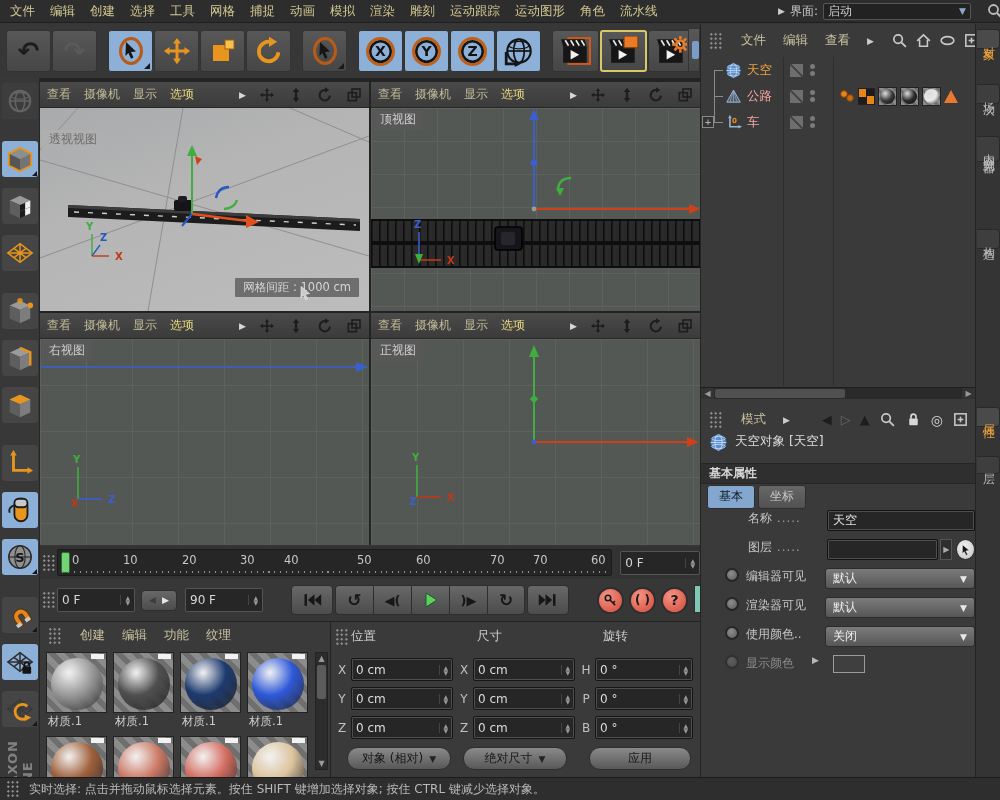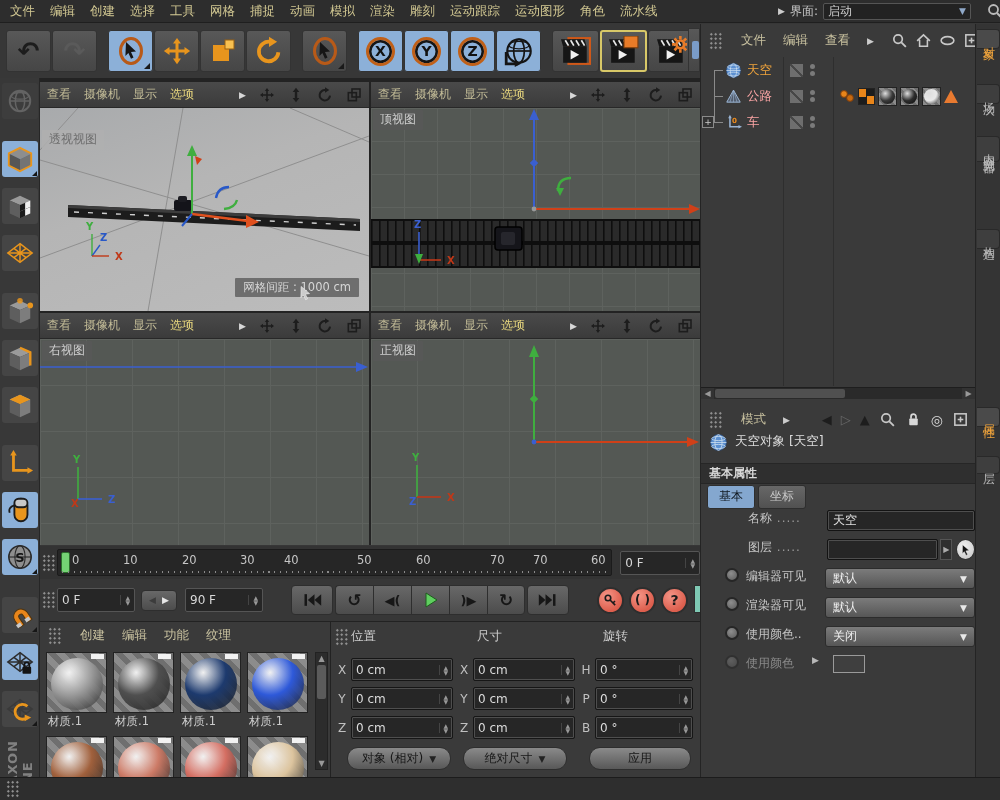--- a/index.html
+++ b/index.html
@@ -1138,31 +1138,32 @@
     <div class="arow">
       <span class="radio"></span>
       <span class="flabel">使用颜色..</span>
       <div class="dd">
           <span>关闭</span>
           <span class="dn">▼</span>
         </div>
     </div>
     <div class="arow">
       <span class="radio off"></span>
-      <span class="flabel dim" style="width:66px">使用颜色</span>
+      <span class="flabel dim" style="width:66px">显示颜色</span>
       <span class="fl-arrow">▶</span>
       <span class="swatch"></span>
     </div>
   </div>
 </div>
 
 <div id="right-tabs">
   <span class="vtab on" style="top:5px">对象</span>
   <span class="vtab" style="top:60px">场次</span>
   <span class="vtab" style="top:112px">内容浏览器</span>
   <span class="vtab" style="top:205px">构造</span>
   <span class="vtab on" style="top:383px">属性</span>
   <span class="vtab" style="top:432px">层</span>
 </div>
 
 <div id="statusbar">
   <div class="grip"></div>
+  <span>实时选择: 点击并拖动鼠标选择元素。按住 SHIFT 键增加选择对象; 按住 CTRL 键减少选择对象。</span>
 </div>
 
 </body></html>

